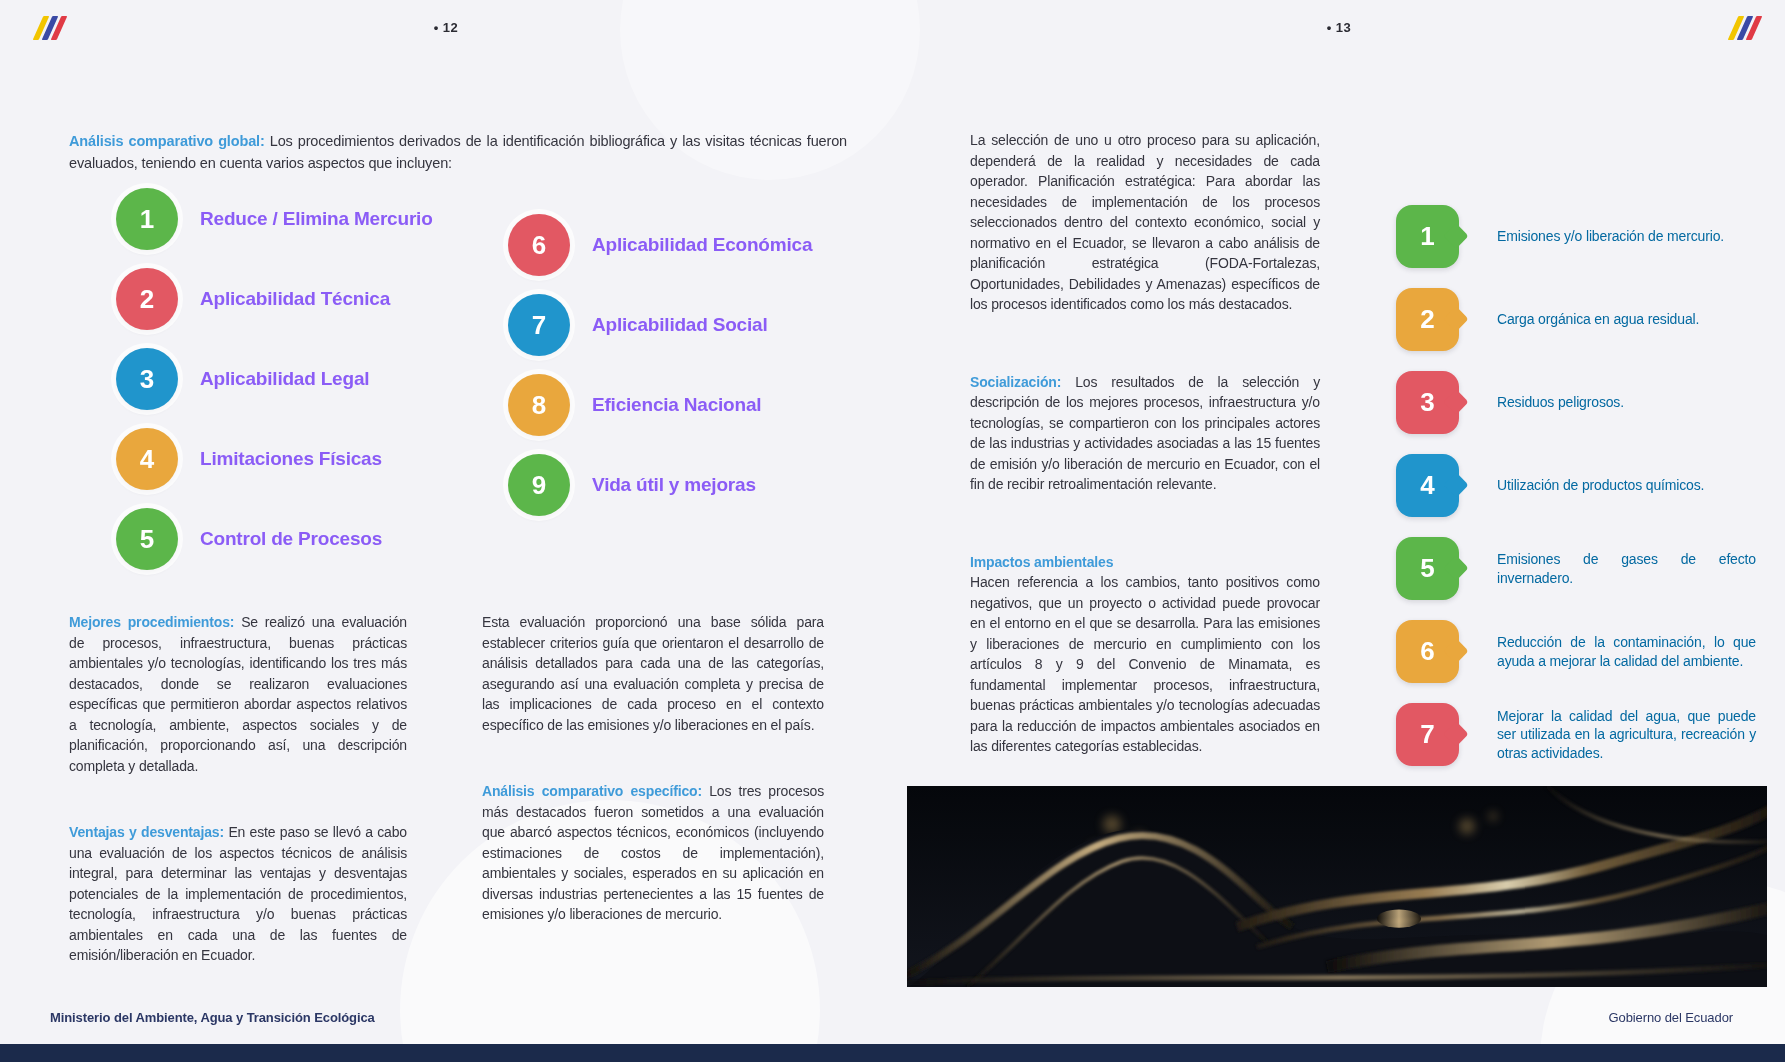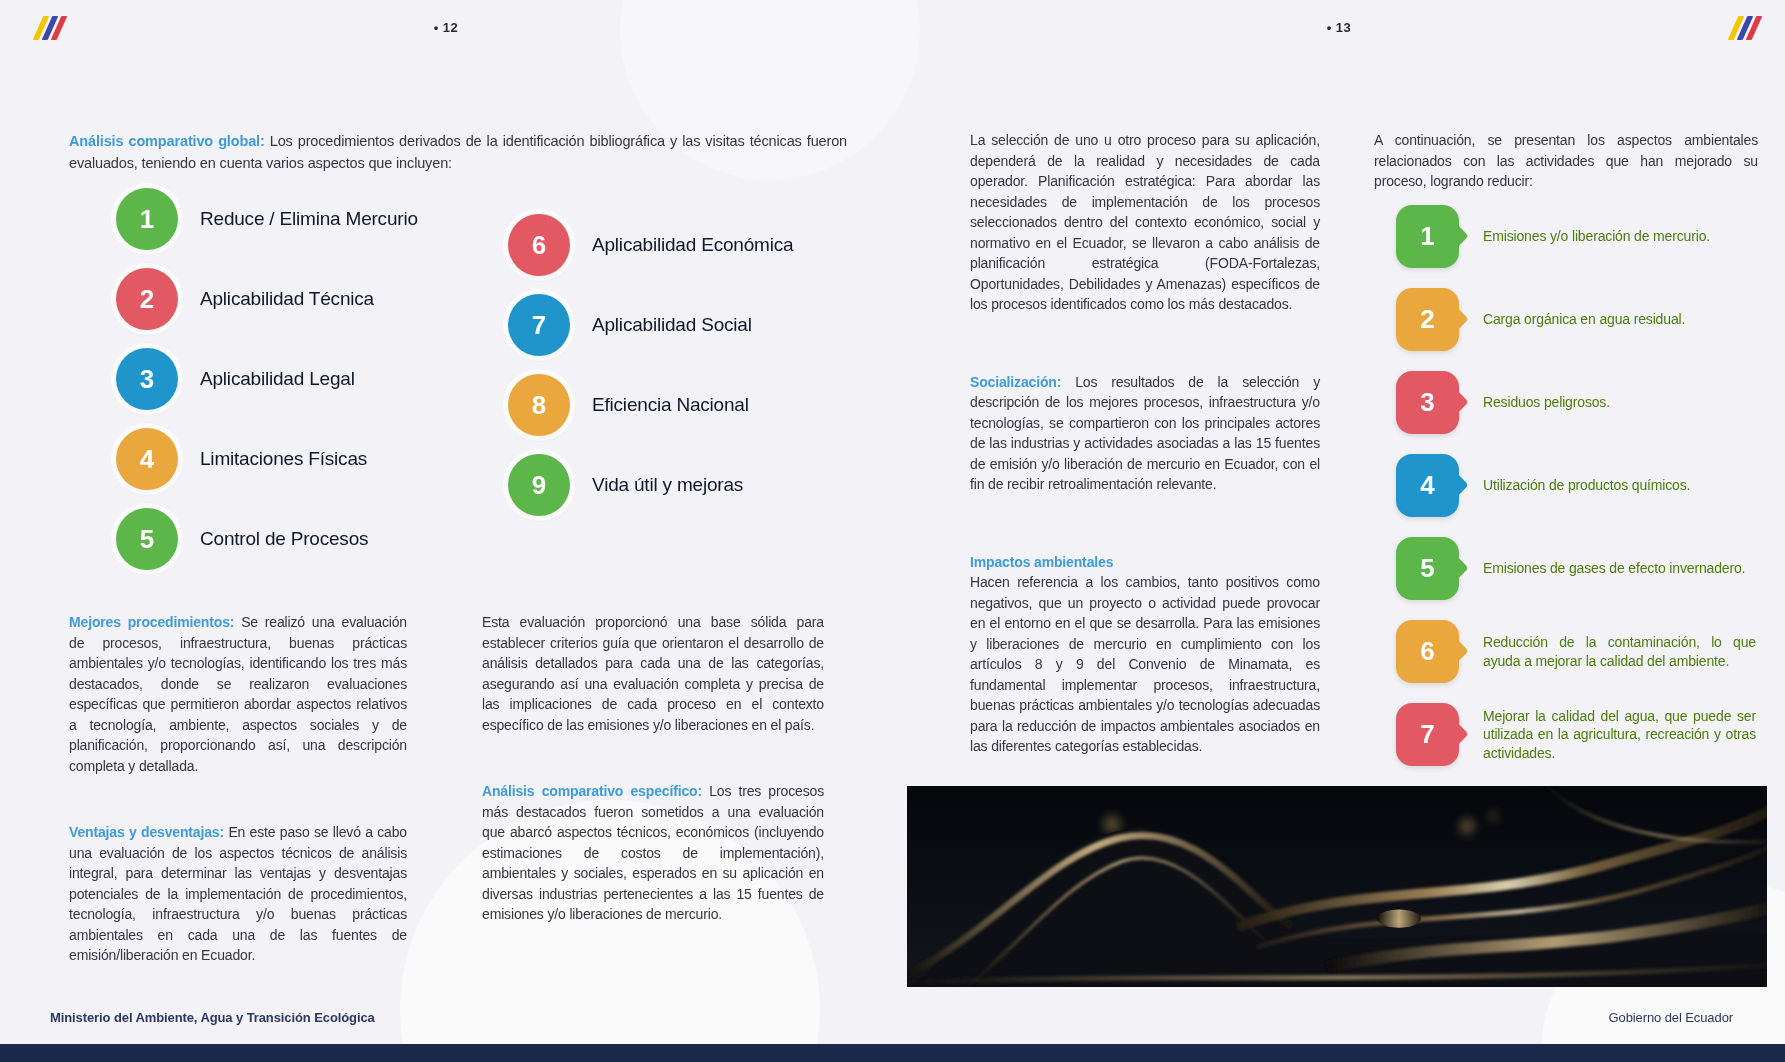--- a/index.html
+++ b/index.html
@@ -50,21 +50,21 @@
   .aspects.colA{left:116px;top:188px;}
   .aspects.colB{left:508px;top:214px;}
   .aspect-row{display:flex;align-items:center;height:62px;}
   .aspect-circle{
     width:62px;height:62px;border-radius:50%;
     display:flex;align-items:center;justify-content:center;
     color:#fff;font-weight:bold;font-size:26px;
     box-shadow:0 0 0 5px rgba(255,255,255,.75),0 2px 5px rgba(40,40,60,.18);
     flex:none;
   }
-  .aspect-label{margin-left:22px;font-size:19px;font-weight:normal;color:#0f172a;letter-spacing:-.2px;white-space:nowrap;}
+  .aspect-label{margin-left:22px;font-size:19px;font-weight:bold;color:#8b5cf6;letter-spacing:-.2px;white-space:nowrap;}
 
   
   .colText{position:absolute;top:600px;display:flex;flex-direction:column;gap:22px;}
   .colText.a{left:57px;width:362px;}
   .colText.b{left:470px;width:366px;}
 
   
   .p13col1{position:absolute;left:958px;top:118px;width:374px;display:flex;flex-direction:column;gap:33px;}
   .p13col2-intro{position:absolute;left:1362px;top:118px;width:384px;}
 
@@ -76,22 +76,22 @@
     display:flex;align-items:center;justify-content:center;
     color:#fff;font-weight:bold;font-size:26px;
     box-shadow:0 2px 5px rgba(40,40,60,.15);
   }
   .badge .tail{
     position:absolute;width:18px;height:18px;right:-6px;top:22px;
     transform:rotate(45deg);border-radius:4px;z-index:-1;
   }
   .badge{z-index:0;}
   .red-label{
-    margin-left:24px;font-size:14px;line-height:18.5px;letter-spacing:-.15px;
-    text-align:justify;color:#4d7c0f;
+    margin-left:38px;font-size:14px;line-height:18.5px;letter-spacing:-.15px;
+    text-align:justify;color:#0369a1;
   }
 
   
   .photo{position:absolute;left:907px;top:786px;width:860px;height:201px;display:block;}
 
   
   .footer-left{
     position:absolute;left:50px;top:1010px;
     font-size:13px;font-weight:bold;color:var(--footer-text,#2b3765);letter-spacing:-.1px;
   }
@@ -211,21 +211,20 @@
       <span>Los tres procesos más destacados fueron sometidos a una evaluación que abarcó aspectos técnicos, económicos (incluyendo estimaciones de costos de implementación), ambientales y sociales, esperados en su aplicación en diversas industrias pertenecientes a las 15 fuentes de emisiones y/o liberaciones de mercurio.</span></p>
   </div>
 
   <div class="p13col1">
     <p class="body"><span>La selección de uno u otro proceso para su aplicación, dependerá de la realidad y necesidades de cada operador. Planificación estratégica: Para abordar las necesidades de implementación de los procesos seleccionados dentro del contexto económico, social y normativo en el Ecuador, se llevaron a cabo análisis de planificación estratégica (FODA-Fortalezas, Oportunidades, Debilidades y Amenazas) específicos de los procesos identificados como los más destacados.</span></p>
     <p class="body"><span class="lead">Socialización:</span>
       <span>Los resultados de la selección y descripción de los mejores procesos, infraestructura y/o tecnologías, se compartieron con los principales actores de las industrias y actividades asociadas a las 15 fuentes de emisión y/o liberación de mercurio en Ecuador, con el fin de recibir retroalimentación relevante.</span></p>
     <p class="body"><span class="para-heading">Impactos ambientales</span><span>Hacen referencia a los cambios, tanto positivos como negativos, que un proyecto o actividad puede provocar en el entorno en el que se desarrolla. Para las emisiones y liberaciones de mercurio en cumplimiento con los artículos 8 y 9 del Convenio de Minamata, es fundamental implementar procesos, infraestructura, buenas prácticas ambientales y/o tecnologías adecuadas para la reducción de impactos ambientales asociados en las diferentes categorías establecidas.</span></p>
   </div>
 
-  <p class="body p13col2-intro">A continuación, se presentan los aspectos ambientales relacionados con las actividades que han mejorado su proceso, logrando reducir:</p>
 
   <div class="reductions">
 
       <div class="red-row">
         <div class="badge" style="background-color: rgb(92, 182, 74);">
           <span class="tail" style="background-color: rgb(92, 182, 74);"></span>
           <span>1</span>
         </div>
         <div class="red-label">Emisiones y/o liberación de mercurio.</div>
       </div>

